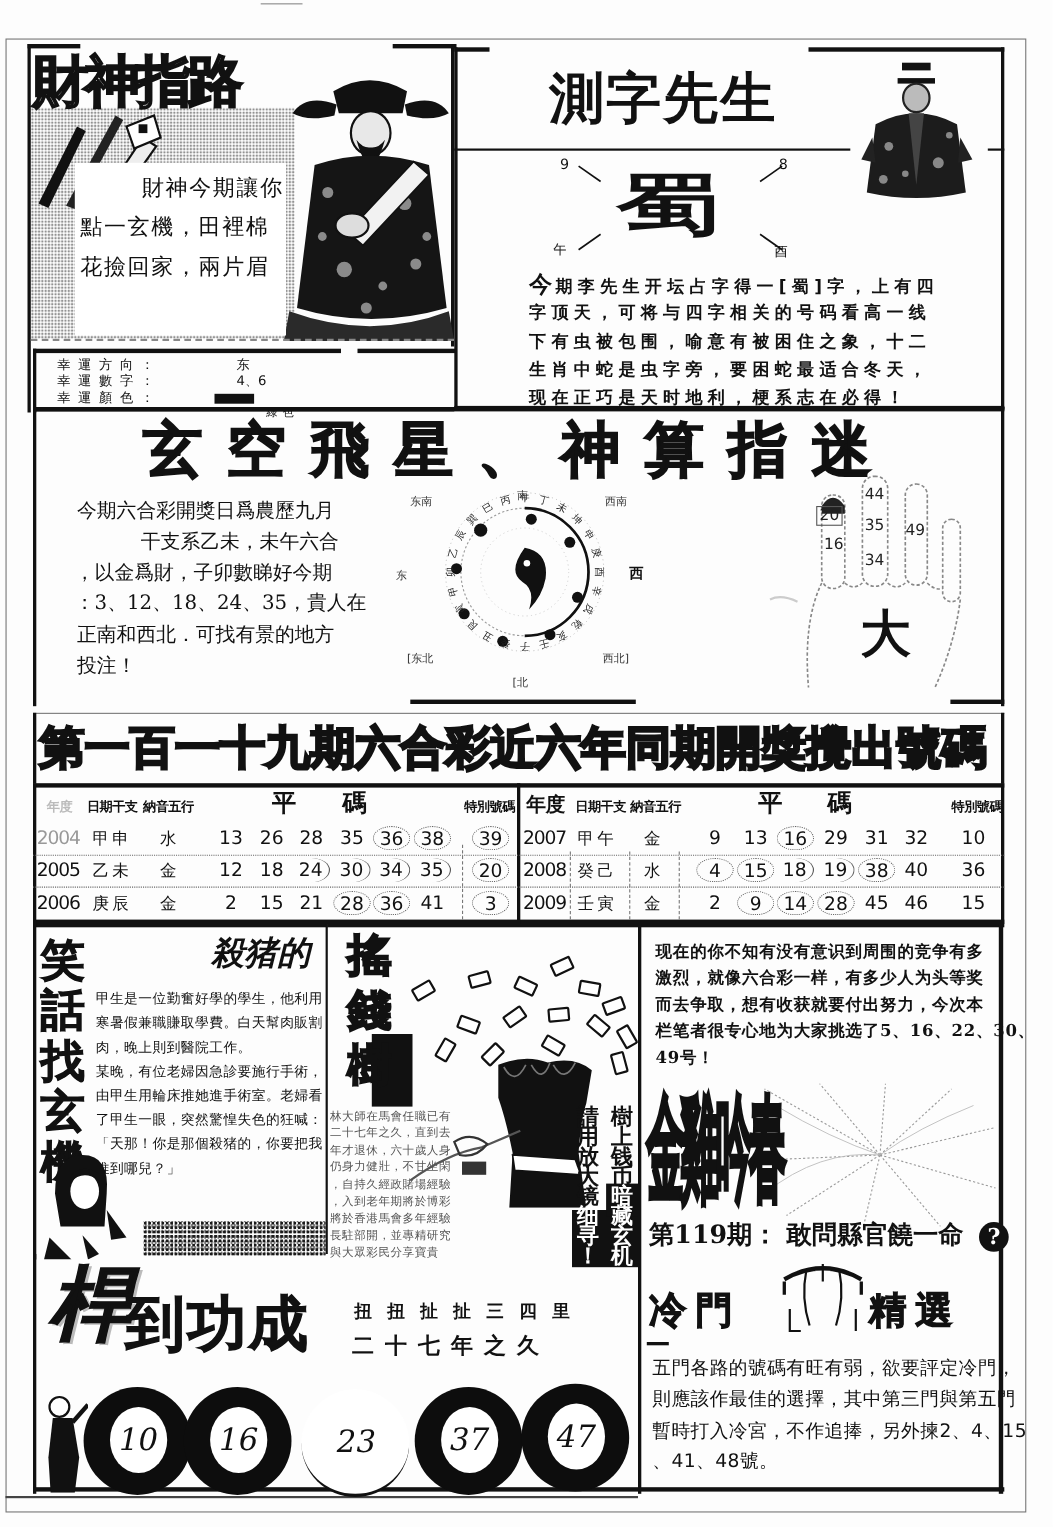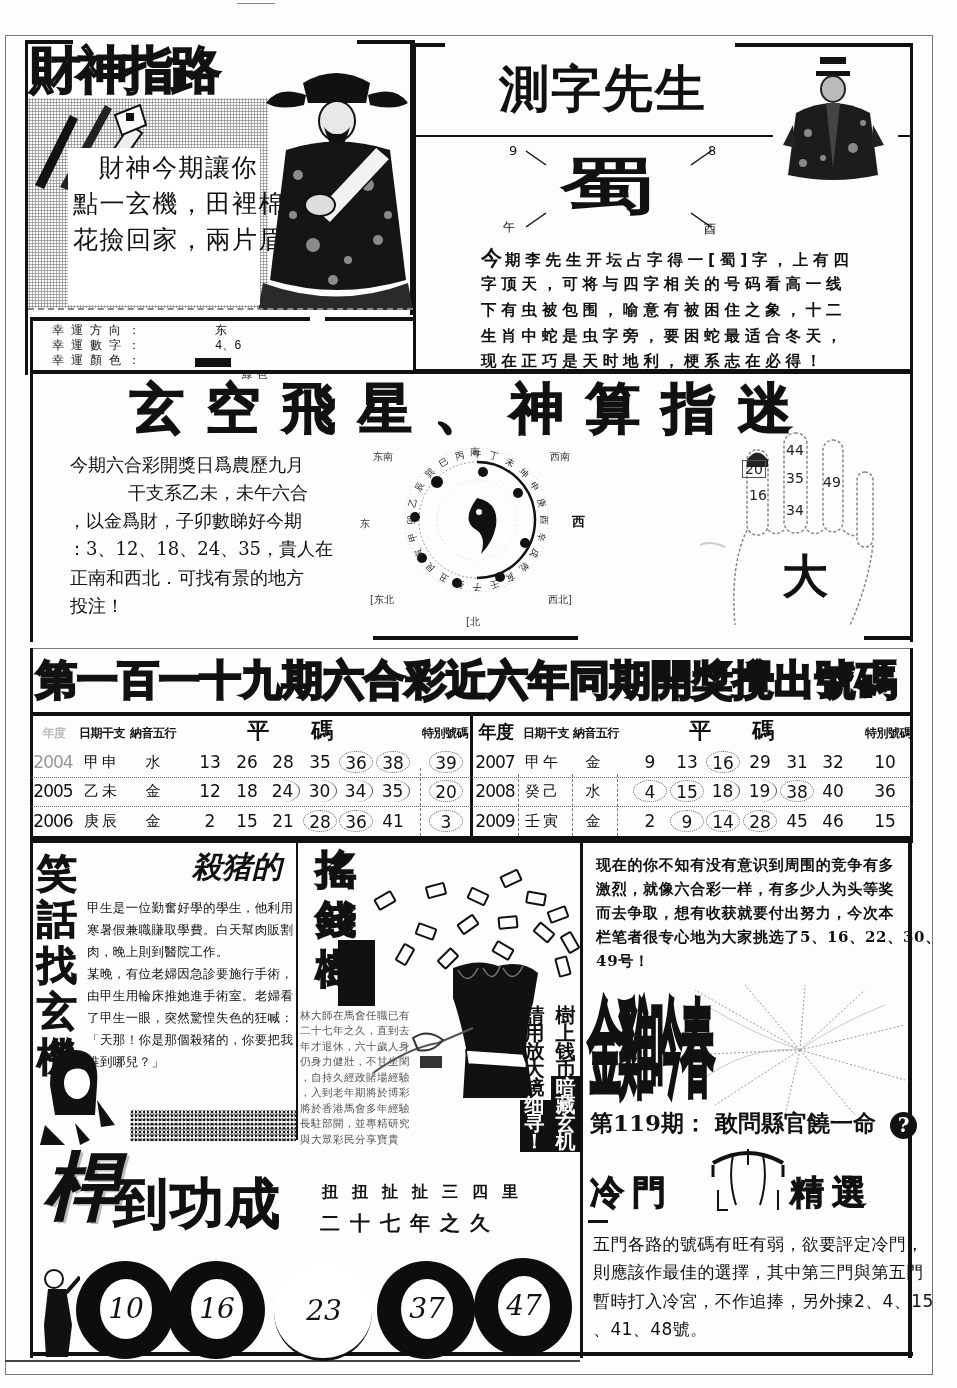--- a/index.html
+++ b/index.html
@@ -7,21 +7,21 @@
 #page{position:relative;width:957px;height:1388px;background:#fdfdfd;overflow:hidden;font-family:"DejaVu Sans",sans-serif;color:#111;}
 .a{position:absolute;}
 .ln{position:absolute;background:#111;}
 .nw{white-space:nowrap;}
 .serif{font-family:"DejaVu Serif",serif;}
 .halftone{background-image:radial-gradient(#3a3a3a 0.9px,transparent 1.3px);background-size:3px 3px;}
 .halftone2{background-image:radial-gradient(#1a1a1a 1.2px,transparent 1.6px),radial-gradient(#777 0.9px,transparent 1.3px);background-size:4px 4px,3px 5px;background-position:0 0,1px 2px;}
 .outline{color:#fff;-webkit-text-stroke:2px #111;font-weight:bold;}
 
 .fg-title{font-size:50px;line-height:56px;letter-spacing:-3px;}
-.fg-msg div{font-size:25px;line-height:36px;letter-spacing:1.5px;white-space:nowrap;}
+.fg-msg div{font-size:20px;line-height:36px;letter-spacing:1.5px;white-space:nowrap;}
 .lucky-row{position:absolute;font-size:12px;line-height:14px;white-space:nowrap;}
 .lucky-label{position:absolute;left:0;letter-spacing:7px;}
 
 .cr-line{position:absolute;font-size:15.5px;line-height:24px;font-weight:bold;letter-spacing:4.8px;white-space:nowrap;}
 
 .fs-title{font-size:54px;line-height:58px;font-weight:bold;letter-spacing:22px;-webkit-text-stroke:1.5px #111;white-space:nowrap;}
 .fs-line{position:absolute;font-size:18px;line-height:28px;white-space:nowrap;}
 .rc{position:absolute;left:0;top:0;width:11px;height:11px;font-size:9px;line-height:11px;text-align:center;color:#222;}
 .dir{position:absolute;font-size:10px;line-height:12px;color:#333;white-space:nowrap;}
 .hand-num{position:absolute;width:24px;text-align:center;font-size:14px;line-height:16px;color:#222;}
@@ -61,21 +61,21 @@
 .ball-face{position:absolute;left:24px;top:18px;width:52px;height:60px;border-radius:50%;background:#fff;text-align:center;font-family:"DejaVu Serif",serif;font-style:italic;font-size:28px;line-height:60px;}
 </style>
 </head>
 <body>
 
 <div id="page">
 
   <div class="ln" style="left:237px;top:3px;width:38px;height:1px;background:#888;"></div>
   <div class="a" style="left:5px;top:35px;width:928px;height:1340px;border:1px solid #777;"></div>
 
-  <section class="a" style="left:25px;top:40px;width:436px;height:335px;font-family:Liberation Mono, monospace;">
+  <section class="a" style="left:25px;top:40px;width:436px;height:335px;">
     <div class="ln" style="left:0;top:0;width:3px;height:335px;"></div>
     <div class="ln" style="left:0;top:0;width:48px;height:4px;"></div>
     <div class="ln" style="left:332px;top:0;width:58px;height:4px;"></div>
     <div class="ln" style="left:385px;top:0;width:3px;height:275px;"></div>
 
     <div class="a halftone" style="left:3px;top:58px;width:240px;height:210px;opacity:.55;"></div>
     <svg class="a" style="left:5px;top:55px;" width="120" height="95" viewBox="0 0 120 95">
       <path d="M5 90 L40 20 L48 24 L14 94 Z" fill="#111"></path>
       <path d="M30 92 L75 10 L82 14 L38 95 Z" fill="#222"></path>
       <path d="M60 90 L100 30 L112 38 L72 95 Z" fill="#eee" stroke="#111" stroke-width="2"></path>

